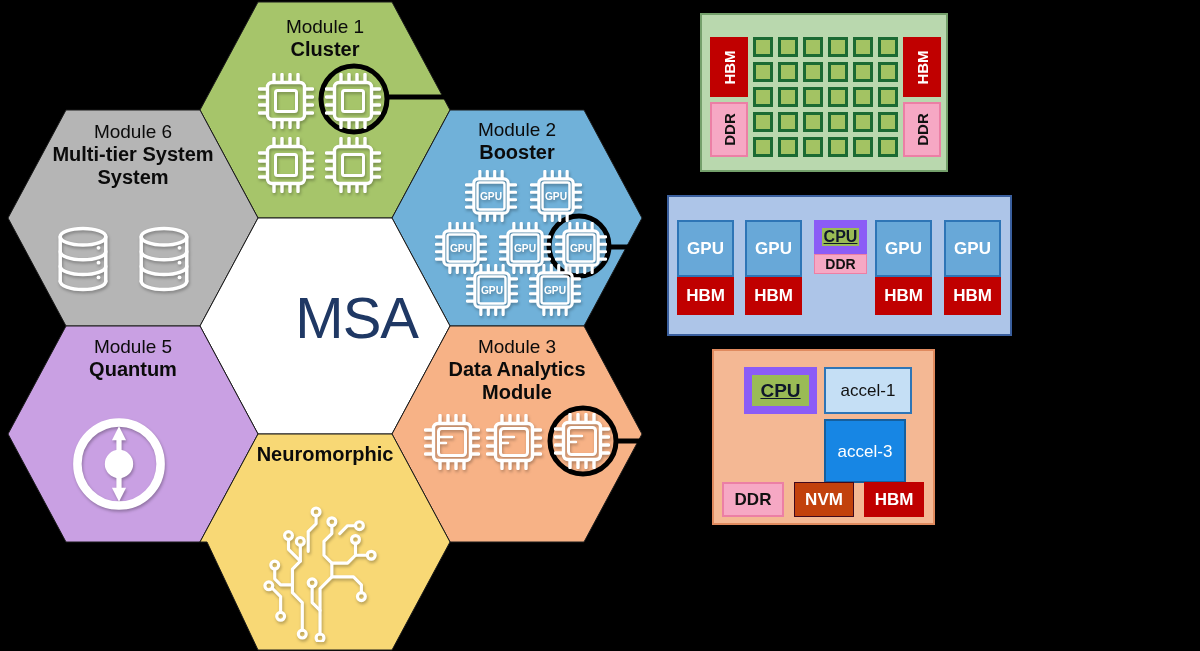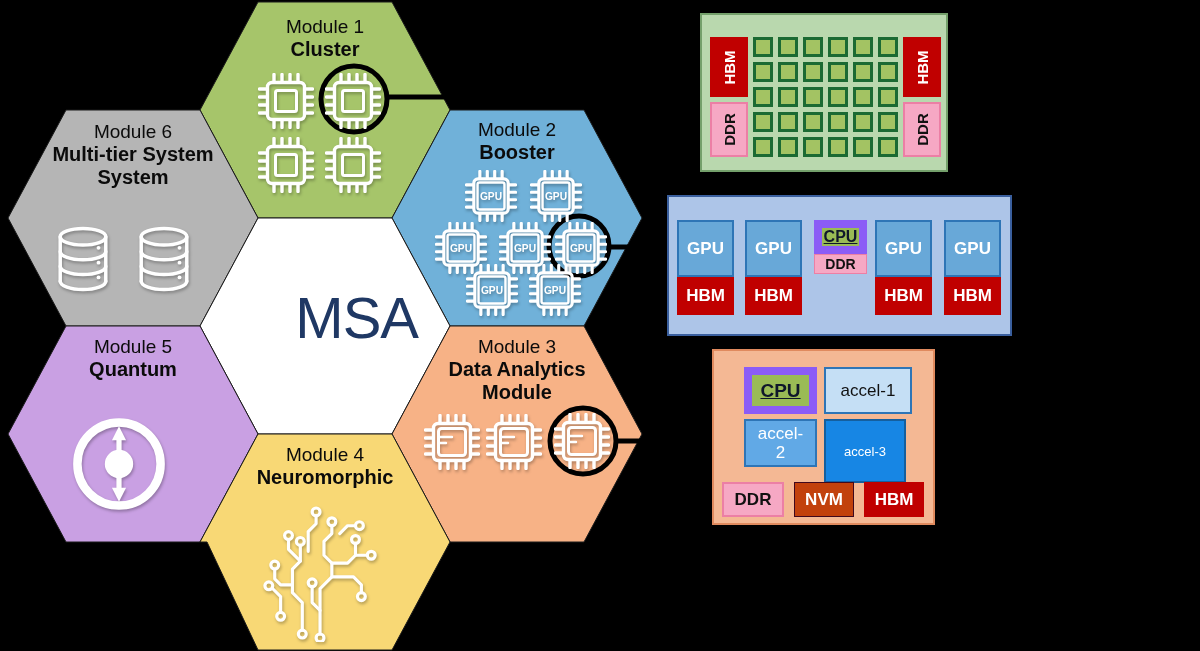--- a/index.html
+++ b/index.html
@@ -86,21 +86,20 @@
   </div>
   <div class="hextitle" style="left:417px;top:118px;width:200px;">
     <div class="l1">Module 2</div>
     <div class="l2">Booster</div>
   </div>
   <div class="hextitle" style="left:432px;top:335px;width:170px;">
     <div class="l1">Module 3</div>
     <div class="l2">Data Analytics Module</div>
   </div>
   <div class="hextitle" style="left:225px;top:443px;width:200px;">
-    <div class="l1">Module 4</div>
     <div class="l2">Neuromorphic</div>
   </div>
   <div class="hextitle" style="left:33px;top:335px;width:200px;">
     <div class="l1">Module 5</div>
     <div class="l2">Quantum</div>
   </div>
   <div class="hextitle" style="left:48px;top:120px;width:170px;">
     <div class="l1">Module 6</div>
     <div class="l2">Multi-tier System System</div>
   </div>
@@ -276,20 +275,19 @@
     <div class="blk ddr" style="left:145px;top:57px;width:53px;height:20px;font-size:14px;border-width:1px;">DDR</div>
     <div class="blk gpu" style="left:206px;top:23px;width:57px;height:57px;font-size:17px;">GPU</div>
     <div class="blk hbm" style="left:206px;top:80px;width:57px;height:38px;font-size:17px;">HBM</div>
     <div class="blk gpu" style="left:275px;top:23px;width:57px;height:57px;font-size:17px;">GPU</div>
     <div class="blk hbm" style="left:275px;top:80px;width:57px;height:38px;font-size:17px;">HBM</div>
   </div>
 
   <div class="board board-analytics">
     <div class="blk cpu" style="left:30px;top:16px;width:73px;height:47px;font-size:19px;">CPU</div>
     <div class="blk ac1" style="left:110px;top:16px;width:88px;height:47px;font-size:17px;line-height:19px;padding:0 10px;">accel-1</div>
-    <div class="blk ac2" style="left:30px;top:68px;width:73px;height:48px;font-size:17px;line-height:19px;padding:0 8px;">accel-2</div>
-    <div class="blk ac3" style="left:110px;top:68px;width:82px;height:64px;font-size:13px;line-height:19px;padding:16px 10px;">accel-3</div>
+    <div class="blk ac3" style="left:110px;top:68px;width:82px;height:64px;font-size:17px;line-height:19px;padding:16px 10px;">accel-3</div>
     <div class="blk ddr" style="left:8px;top:131px;width:62px;height:35px;font-size:17px;">DDR</div>
     <div class="blk nvm" style="left:80px;top:131px;width:60px;height:35px;font-size:17px;">NVM</div>
     <div class="blk hbm" style="left:150px;top:131px;width:60px;height:35px;font-size:17px;">HBM</div>
   </div>
 
 </div>
 
 </body></html>

